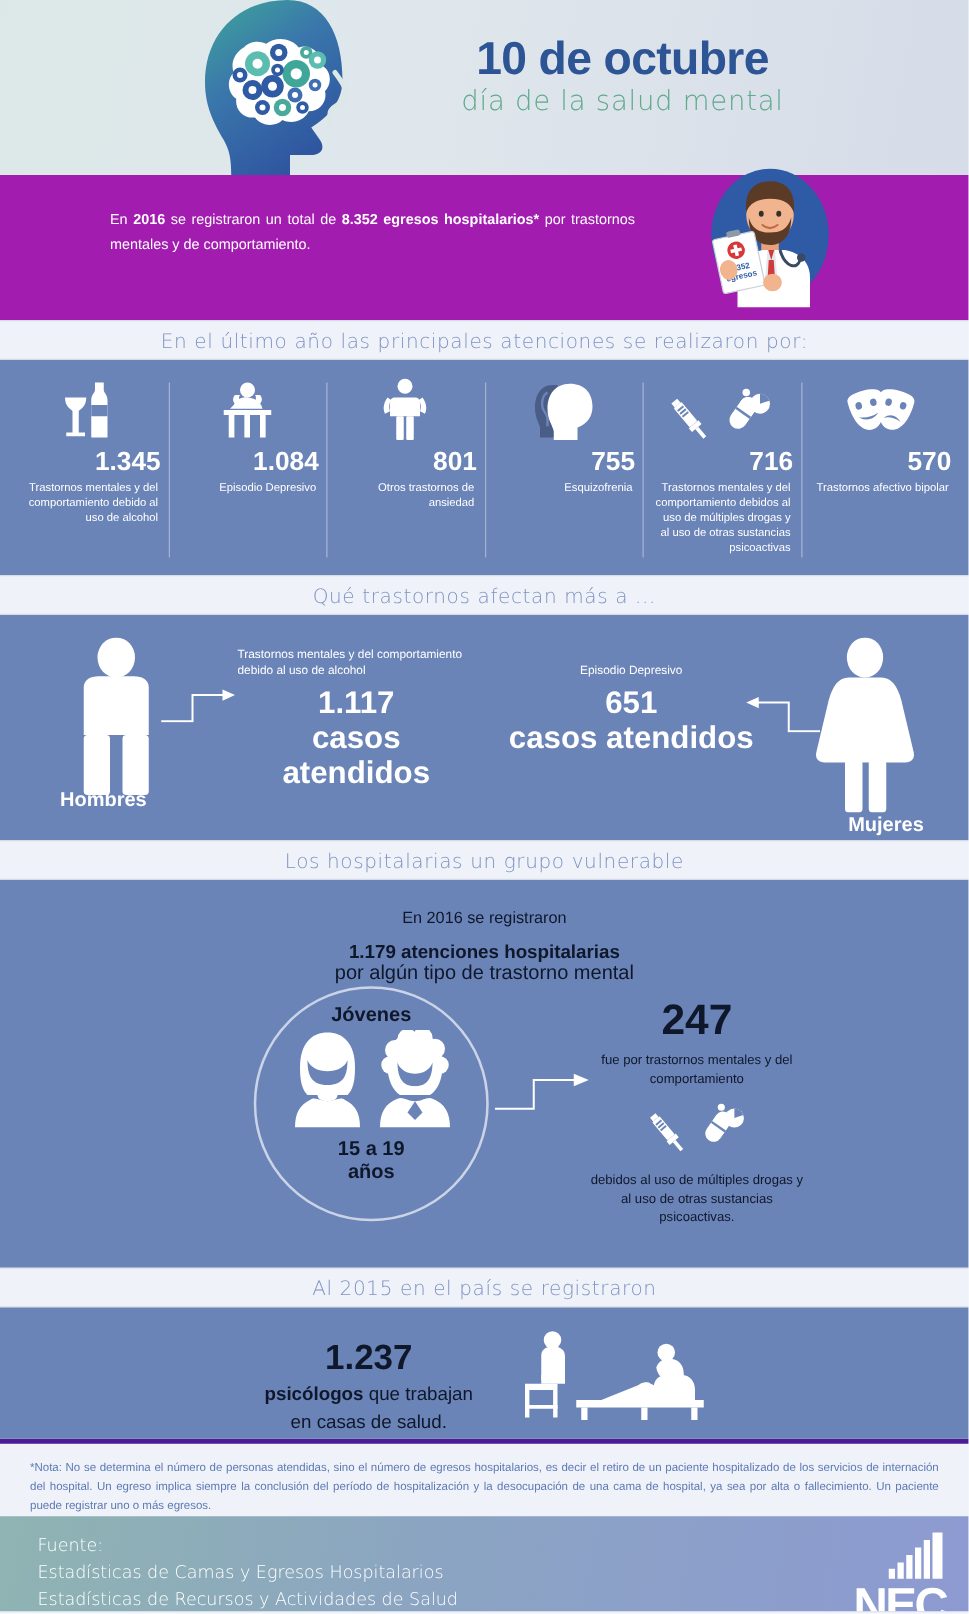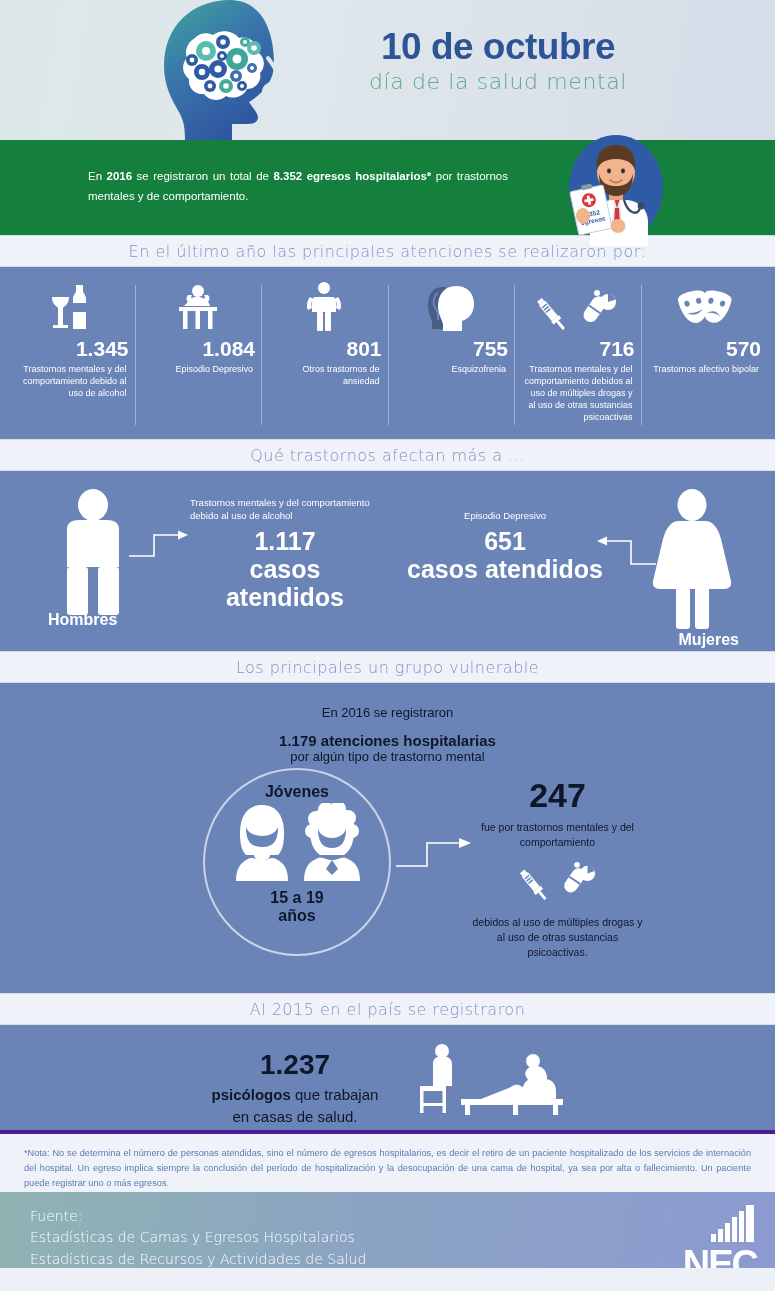--- a/index.html
+++ b/index.html
@@ -47,22 +47,22 @@
     font-size: 22px;
     color: #5eaa8a;
     letter-spacing: 0.6px;
     margin-top: 2px;
     font-weight: 300;
   }
 
   
   .intro-band {
     position: relative;
-    height: 95px;
-    background: #15803d;
+    height: 116px;
+    background: #a21caf;
     overflow: visible;
   }
   .intro-text {
     position: absolute;
     left: 88px; top: 26px;
     width: 420px;
     color: #ffffff;
     font-size: 11.5px;
     line-height: 1.75;
     text-align: justify;
@@ -175,21 +175,21 @@
 
   
   .teen-panel { height: 310px; position: relative; color: #0f172a; }
   .teen-top {
     position: absolute;
     left: 0; right: 0; top: 22px;
     text-align: center;
   }
   .teen-l1 { font-size: 13px; }
   .teen-l2 { font-size: 15px; font-weight: bold; margin-top: 12px; }
-  .teen-l3 { font-size: 13px; }
+  .teen-l3 { font-size: 16px; }
   .teen-circle {
     position: absolute;
     left: 203px; top: 85px;
     width: 188px; height: 188px;
     border: 2px solid rgba(255,255,255,0.65);
     border-radius: 50%;
     display: flex;
     flex-direction: column;
     align-items: center;
   }
@@ -537,21 +537,21 @@
           <path d="M30 32 h26 c8 0 13 7 16 18 l10 42 c1 5-2 8-7 8 h-64 c-5 0-8-3-7-8 l10-42 c3-11 8-18 16-18 Z"></path>
           <rect x="27" y="98" width="14" height="42" rx="3"></rect>
           <rect x="46" y="98" width="14" height="42" rx="3"></rect>
         </g>
       </svg>
     </div>
     <div class="gender-caption cap-mujeres">Mujeres</div>
   </div>
 
   <div class="sec-bar">
-    <span class="sec-bar-text">Los principales un grupo vulnerable</span>
+    <span class="sec-bar-text">Los hospitalarias un grupo vulnerable</span>
   </div>
   <div class="blue-panel teen-panel">
 
     <div class="teen-top">
       <div class="teen-l1">En 2016 se registraron</div>
       <div class="teen-l2">1.179 atenciones hospitalarias</div>
       <div class="teen-l3">por algún tipo de trastorno mental</div>
     </div>
 
     <div class="teen-circle">

